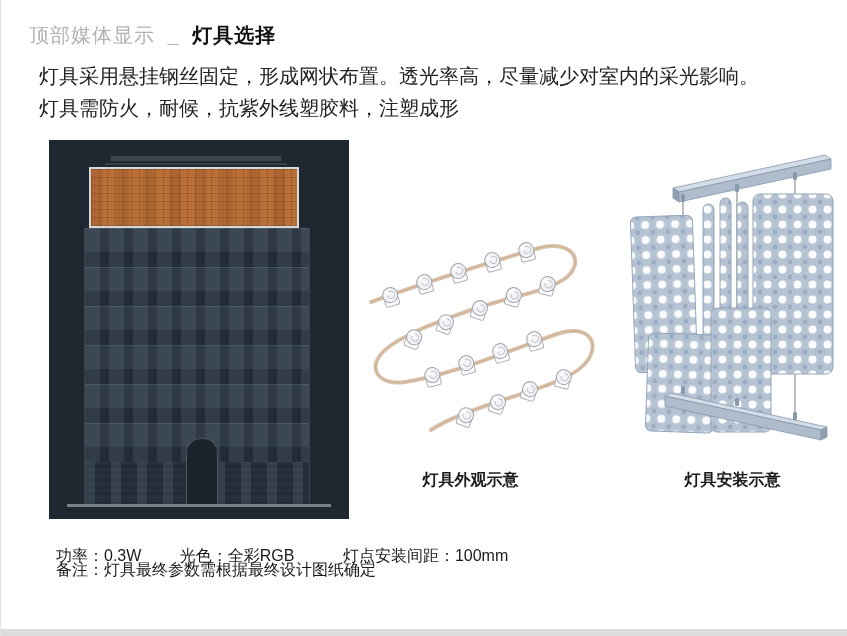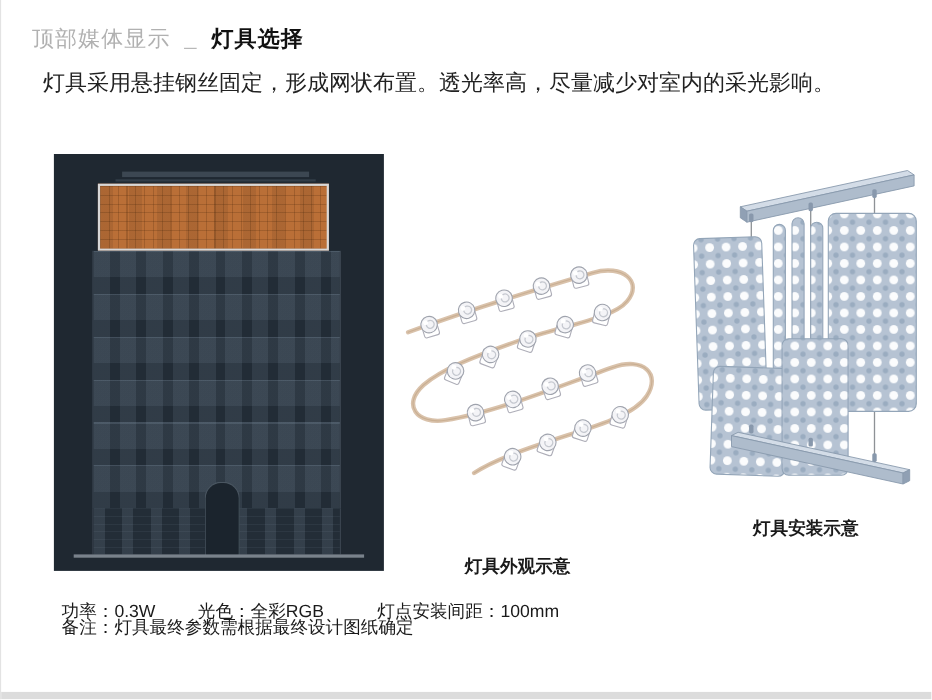--- a/index.html
+++ b/index.html
@@ -39,21 +39,21 @@
         repeating-linear-gradient(to right, rgba(155,175,195,0.14) 0 10px, rgba(0,0,0,0) 10px 26px),
         repeating-linear-gradient(to bottom, rgba(155,175,195,0.08) 0 1px, rgba(0,0,0,0) 1px 7px);}
   .elev-entrance{position:absolute;left:137px;top:298px;width:30px;height:66px;background:#1B242D;
       border:1px solid #4A5661;border-bottom:none;border-radius:15px 15px 0 0;}
   .elev-ground{position:absolute;left:18px;top:364px;width:264px;height:3px;background:#79828B;}
 
   .fig-appearance{position:absolute;left:360px;top:232px;width:258px;height:206px;}
   .fig-installation{position:absolute;left:624px;top:142px;width:216px;height:324px;}
 
   .caption{position:absolute;top:470px;font-size:16px;font-weight:700;color:#1a1a1a;text-align:center;}
-  .caption.appearance{left:352px;width:235px;margin-top:35px;}
+  .caption.appearance{left:352px;width:235px;}
   .caption.installation{left:614px;width:235px;}
 
   
   .spec-row{position:absolute;left:55px;top:546px;font-size:16px;color:#1a1a1a;white-space:nowrap;text-align:right;}
   .spec-item{display:inline-block;}
   .spec-item.s0{margin-right:34px;}
   .spec-item.s1{margin-right:44px;}
   .spec-note{position:absolute;left:55px;top:560px;font-size:16px;color:#1a1a1a;}
 </style>
 </head>
@@ -62,20 +62,21 @@
 <div class="page">
 
   <div class="title">
     <span class="gray">顶部媒体显示</span>
     <span class="sep">_</span>
     <span class="bold">灯具选择</span>
   </div>
 
   <div class="desc">
     <div>灯具采用悬挂钢丝固定，形成网状布置。透光率高，尽量减少对室内的采光影响。</div>
+    <div>灯具需防火，耐候，抗紫外线塑胶料，注塑成形</div>
   </div>
 
   <div class="fig-elevation">
     <div class="elev-parapet"></div>
     <div class="elev-parapet2"></div>
     <div class="elev-media"></div>
     <div class="elev-facade"></div>
     <div class="elev-base"></div>
     <div class="elev-entrance"></div>
     <div class="elev-ground"></div>

